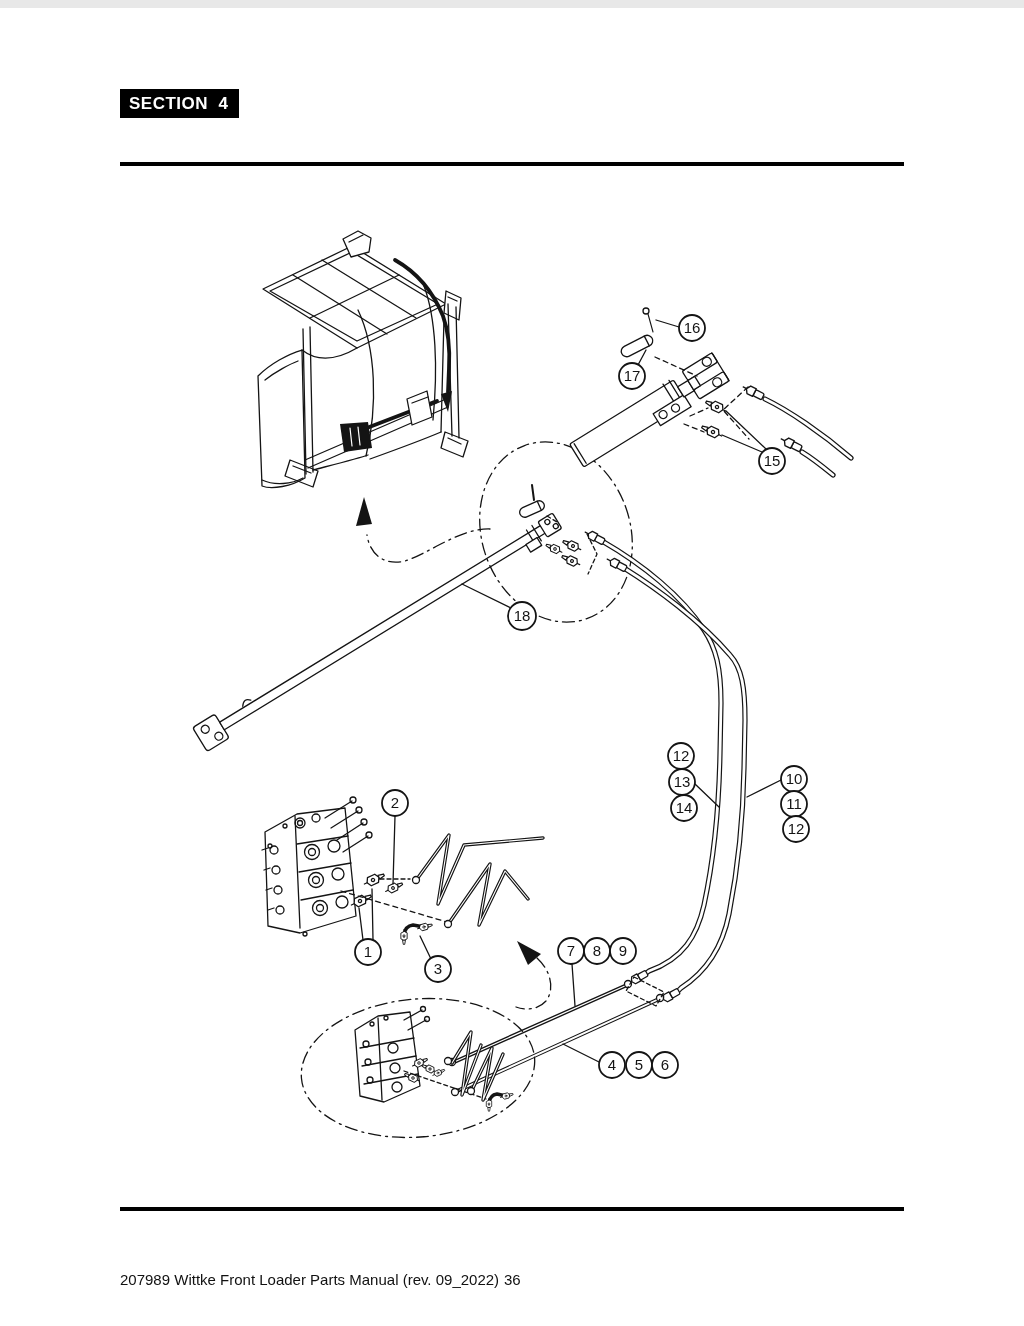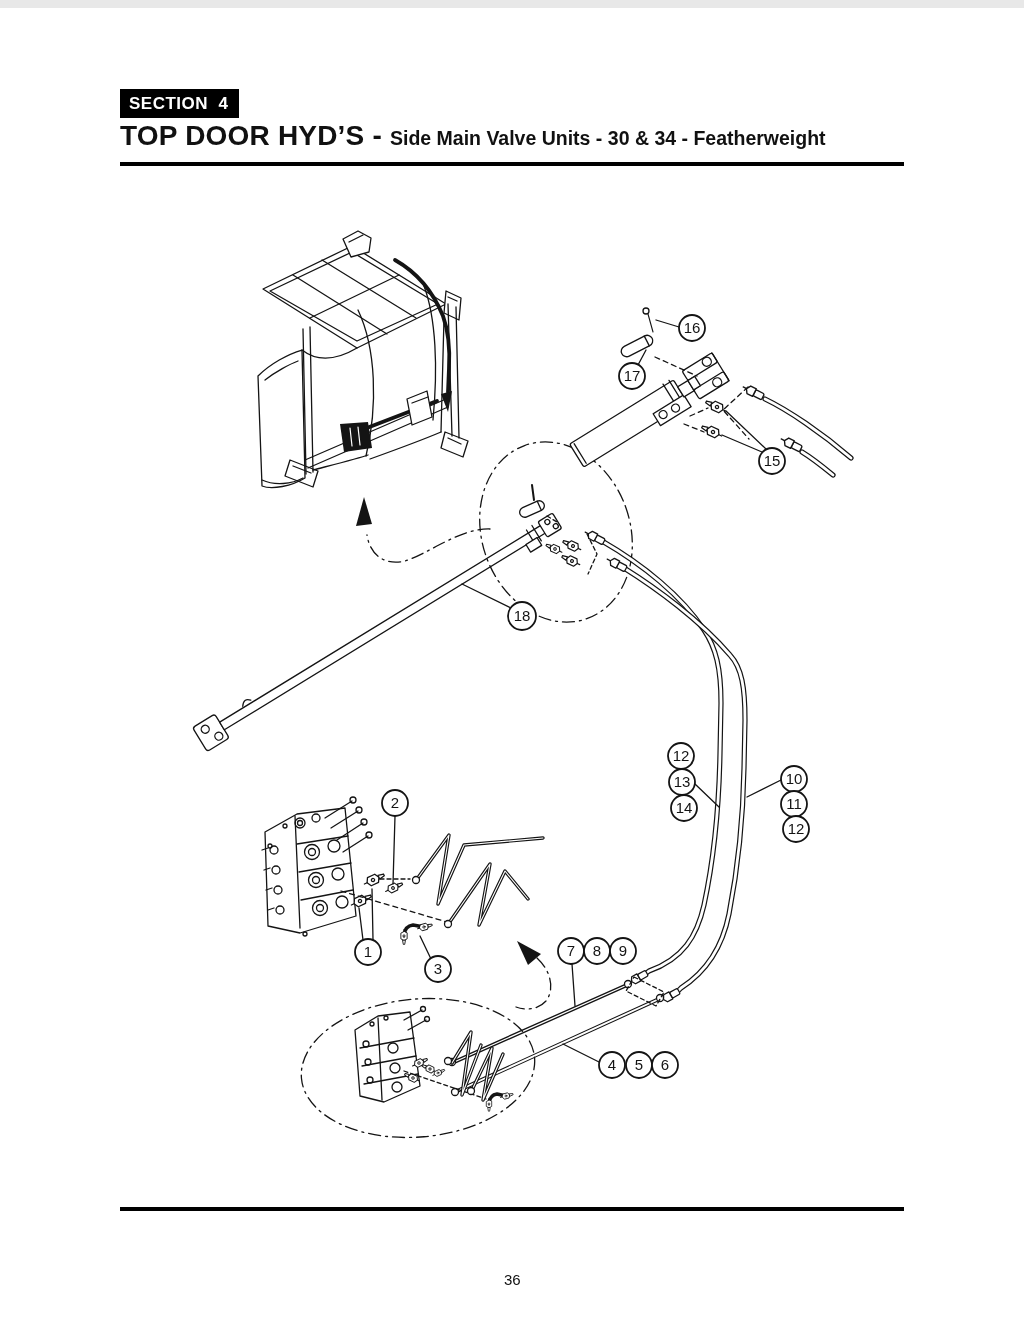--- a/index.html
+++ b/index.html
@@ -38,21 +38,20 @@
   #callout-layer circle{fill:#fff;stroke:#141414;stroke-width:1.8;}
   #callout-layer text{fill:#141414;stroke:none;font-size:15px;text-anchor:middle;
         font-family:"Liberation Sans",sans-serif;}
 </style>
 </head>
 <body>
 
 <div class="page">
 
   <div class="section-badge">SECTION  4</div>
-  <div class="title-line"><span class="title-main">TOP DOOR HYD’S - </span><span class="title-sub">Side Main Valve Units - 30 &amp; 34 - Featherweight</span></div>
   <div class="rule rule-top"></div>
 
   <svg id="art" width="1024" height="1326" viewBox="0 0 1024 1326">
     <defs>
       <g id="fit-hex">
         <polygon class="f-white" points="-4,-4.5 4,-4.5 6.5,0 4,4.5 -4,4.5 -6.5,0"></polygon>
         <path class="f-white" d="M6.5,-2 L12,-1 L12,1 L6.5,2 Z" stroke="#141414"></path>
         <line x1="-6.5" y1="0" x2="-9.5" y2="0"></line>
         <circle cx="0" cy="0" r="1.6"></circle>
       </g>
@@ -430,14 +429,15 @@
           <text x="632" y="373.2">17</text>
         </g>
         <g>
           <circle cx="522" cy="608" r="14"></circle>
           <text x="522" y="613.2">18</text>
         </g>
       </g>
   </svg>
 
   <div class="rule rule-bottom"></div>
+  <div class="footer-text">207989 Wittke Front Loader Parts Manual (rev. 09_2022)</div>
   <div class="page-num">36</div>
 </div>
 
 </body></html>

